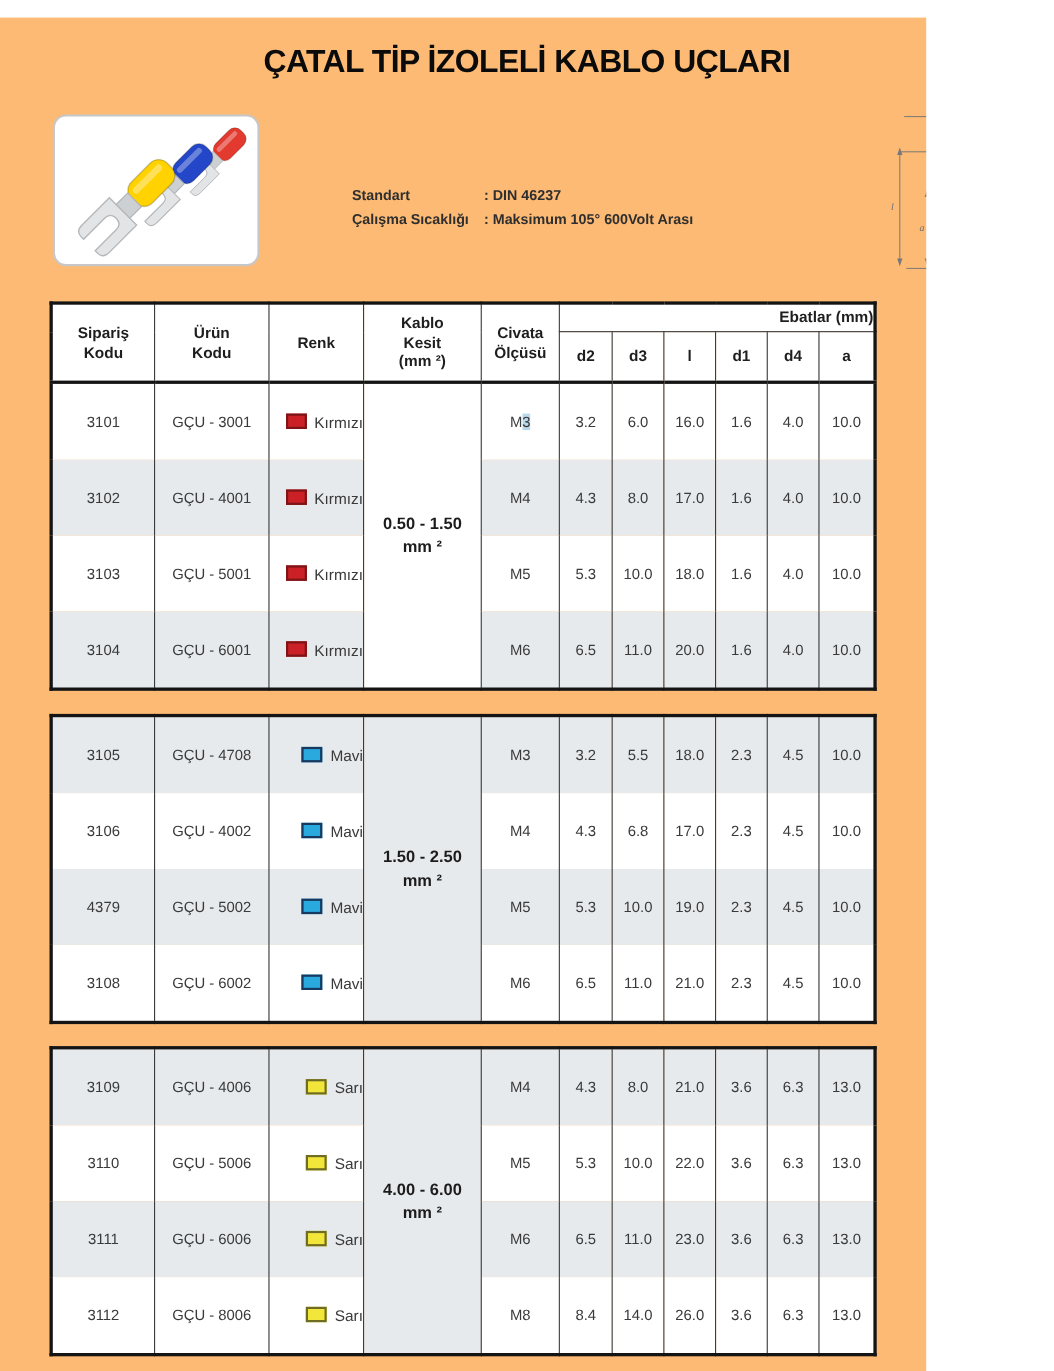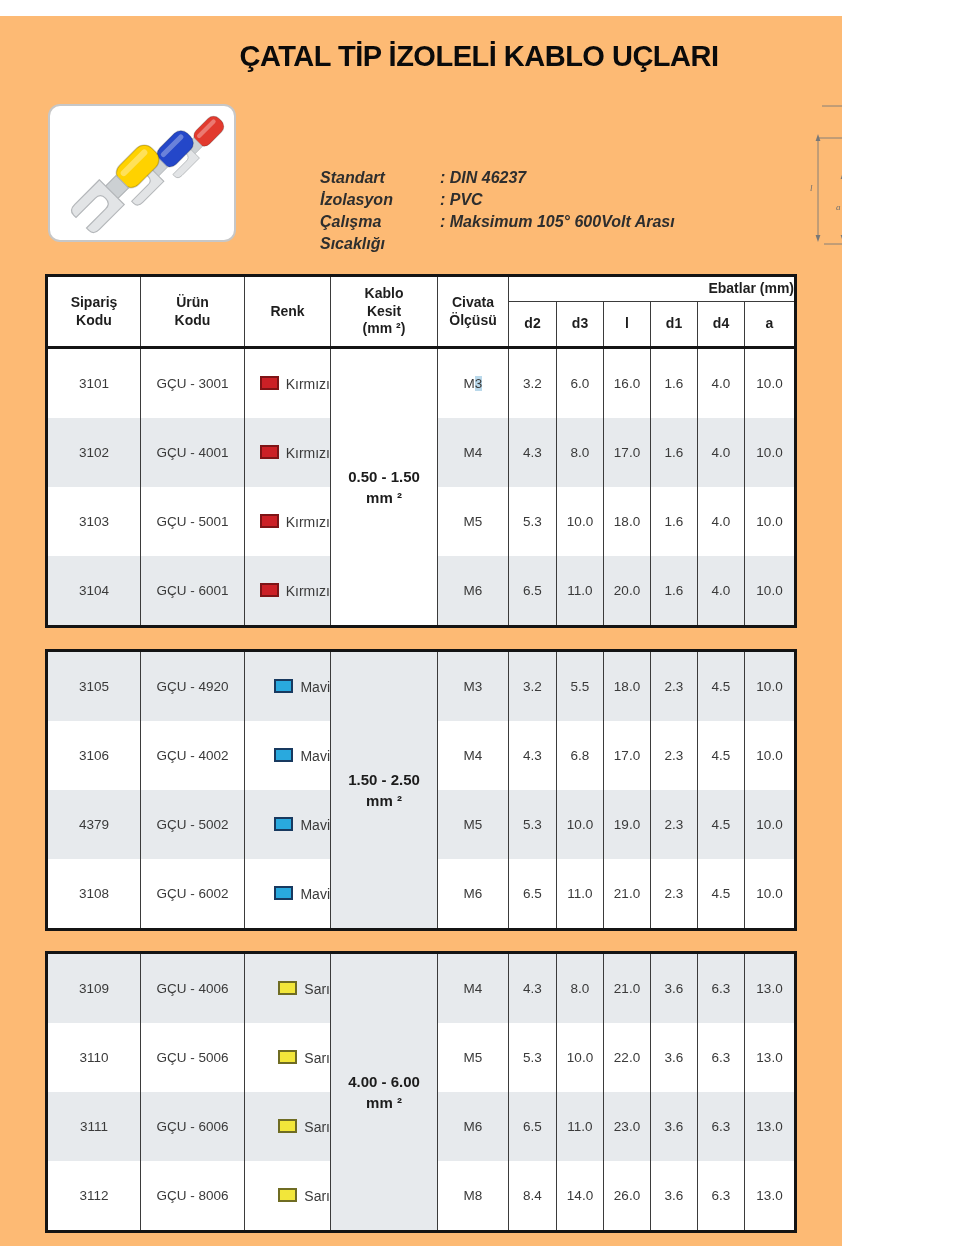--- a/index.html
+++ b/index.html
@@ -4,21 +4,21 @@
 <style>
   html,body{margin:0;padding:0;background:#fff;}
   .page{position:relative;width:842px;height:1246px;background:#fdba74;
         font-family:"Liberation Sans", sans-serif;overflow:hidden;margin-top:16px;}
   .title{position:absolute;top:24px;left:0;width:958px;margin:0;text-align:center;
          font-size:29px;font-weight:bold;letter-spacing:-0.5px;color:#0b0b0b;}
   
   .photo-box{position:absolute;left:48px;top:88px;width:188px;height:138px;
              border:2px solid #c7c7c7;border-radius:12px;background:#fff;box-sizing:border-box;}
   
-  .specs{position:absolute;left:320px;top:151px;font-size:16px;font-weight:bold;color:#2e2e2e;font-style:italic;}
+  .specs{position:absolute;left:320px;top:151px;font-size:13px;font-weight:bold;color:#2e2e2e;}
   .spec-row{display:flex;line-height:22px;}
   .spec-label{width:120px;}
   
   .drawing{position:absolute;left:800px;top:76px;}
   .dim-label{font-size:9px;font-style:italic;fill:#6e6e6e;font-family:"Liberation Serif",serif;}
   
   .tbl-wrap{position:absolute;left:45px;width:749px;}
   #t1{top:258px;} #t2{top:633px;} #t3{top:935px;}
   table{border-collapse:collapse;width:749px;table-layout:fixed;border:3px solid #141414;padding-left:48px;}
   th,td{border-left:1.5px solid #3b3b3b;border-right:1.5px solid #3b3b3b;
@@ -72,24 +72,20 @@
       </g>
     </svg>
   </div>
 
   <div class="specs">
     <div class="spec-row">
       <span class="spec-label">Standart</span>
       <span class="spec-value">: DIN 46237</span>
     </div>
     <div class="spec-row">
-      <span class="spec-label">İzolasyon</span>
-      <span class="spec-value">: PVC</span>
-    </div>
-    <div class="spec-row">
       <span class="spec-label">Çalışma Sıcaklığı</span>
       <span class="spec-value">: Maksimum 105° 600Volt Arası</span>
     </div>
   </div>
 
   <div class="drawing">
     <svg width="150" height="168" viewBox="0 0 150 168">
       <g stroke="#8f8f8f" stroke-width="1" fill="none">
 
         <path d="M56 6 L67 6 L67 40 Q67 50 75 50 Q83 50 83 40 L83 6 L97 6 L97 58 Q97 74 94 80 L94 146"></path>
@@ -238,21 +234,21 @@
         <col style="width:48px">
           <col style="width:47px">
           <col style="width:47px">
         <col style="width:47px">
           <col style="width:47px">
           <col style="width:51px">
       </colgroup>
       <tbody>
           <tr class="gray">
             <td>3105</td>
-            <td>GÇU - 4920</td>
+            <td>GÇU - 4708</td>
             <td class="renk"><span class="swatch sw-blue"></span><span>Mavi</span></td>
             <td class="kesit" rowspan="4">1.50 - 2.50
 mm ²</td>
             <td>M3</td>
             <td class="dim">3.2</td>
             <td class="dim">5.5</td>
             <td class="dim">18.0</td>
             <td class="dim">2.3</td>
             <td class="dim">4.5</td>
             <td class="dim">10.0</td>

